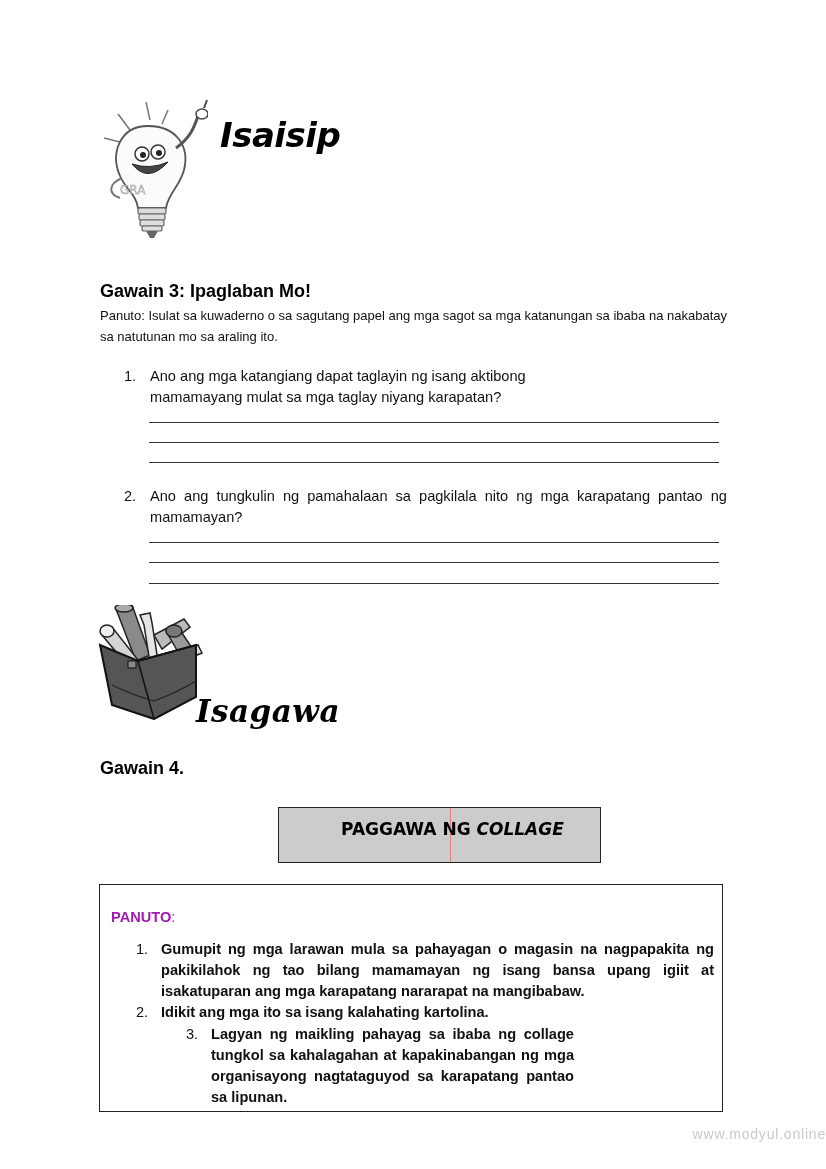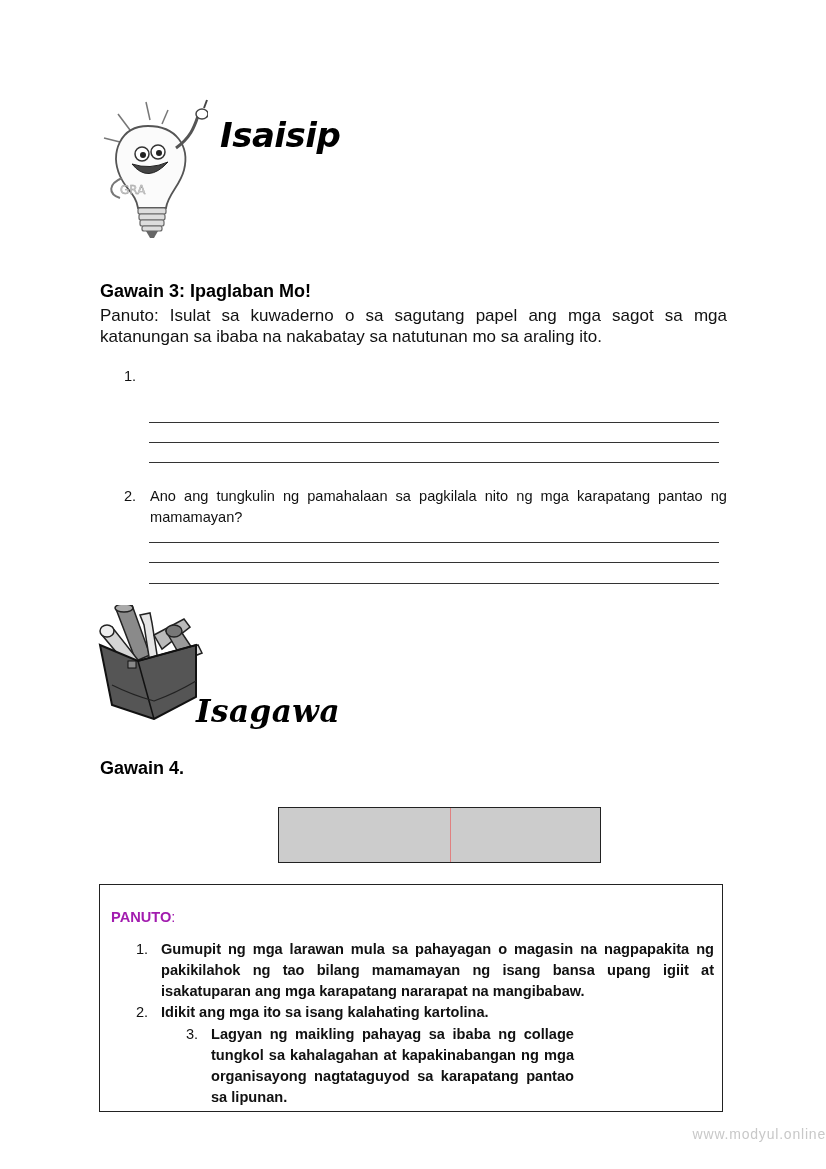--- a/index.html
+++ b/index.html
@@ -7,21 +7,21 @@
          font-family: "Liberation Sans", sans-serif; color: #111; }
   .abs { position: absolute; }
 
   
   .bulb { left: 98px; top: 98px; width: 110px; height: 142px; }
   .isaisip-title { left: 220px; top: 115px; font-family: "DejaVu Sans", sans-serif;
                    font-style: italic; font-weight: bold; font-size: 34px; letter-spacing: -0.5px; color:#000;text-align:right; }
 
   .h3 { font-weight: bold; font-size: 18px; color:#000; }
   .gawain3-title { left: 100px; top: 281px; }
-  .panuto { left: 100px; top: 305px; width: 627px; font-size: 17px; line-height: 21px;
+  .panuto { left: 100px; top: 305px; width: 627px; font-size: 13px; line-height: 21px;
             text-align: justify; color:#111; }
 
   .q { left: 124px; width: 603px; font-size: 14.6px; line-height: 21px; color:#111; }
   .q .num { position: absolute; left: 0; top: 0; }
   .q .txt { margin-left: 26px; display: block; text-align: justify; }
   .q1 { top: 366px; }
   .q1 .txt { width: 420px; text-align: left; }
   .q2 { top: 486px; }
 
   .ans-line { left: 149px; width: 570px; height: 0; border-top: 1.3px solid #333; }
@@ -85,20 +85,21 @@
     <path d="M48 133 L 60 133 L 56 140 L 52 140 Z" fill="#666"></path>
   </svg>
 </div>
 <div class="abs isaisip-title">Isaisip</div>
 
 <div class="abs h3 gawain3-title">Gawain 3: Ipaglaban Mo!</div>
 <div class="abs panuto">Panuto: Isulat sa kuwaderno o sa sagutang papel ang mga sagot sa mga katanungan sa ibaba na nakabatay sa natutunan mo sa araling ito.</div>
 
 <div class="abs q q1">
   <span class="num">1.</span>
+  <span class="txt">Ano ang mga katangiang dapat taglayin ng isang aktibong mamamayang mulat sa mga taglay niyang karapatan?</span>
 </div>
 <div class="abs ans-line" style="top:422px;"></div>
 <div class="abs ans-line" style="top:442px;"></div>
 <div class="abs ans-line" style="top:462px;"></div>
 
 <div class="abs q q2">
   <span class="num">2.</span>
   <span class="txt">Ano ang tungkulin ng pamahalaan sa pagkilala nito ng mga karapatang pantao ng mamamayan?</span>
 </div>
 <div class="abs ans-line" style="top:542px;"></div>
@@ -124,20 +125,21 @@
     <path d="M14 80 Q 34 90 56 96 Q 78 88 98 76" stroke="#222" stroke-width="1.2" fill="none"></path>
     <rect x="30" y="56" width="8" height="7" fill="#888" stroke="#111" stroke-width="1"></rect>
   </svg>
 </div>
 <div class="abs isagawa-title">Isagawa</div>
 
 <div class="abs h3 gawain4-title">Gawain 4.</div>
 
 <div class="abs collage-box">
   <div class="redline"></div>
+  <div class="collage-title"><span>PAGGAWA NG </span><i>COLLAGE</i></div>
 </div>
 
 <div class="abs panuto-box">
   <div class="panuto-label"><b>PANUTO</b><span>:</span></div>
 
   <div class="step s1">
     <span class="num">1.</span>
     <span class="txt">Gumupit ng mga larawan mula sa pahayagan o magasin na nagpapakita ng pakikilahok ng tao bilang mamamayan ng isang bansa upang igiit at isakatuparan ang mga karapatang nararapat na mangibabaw.</span>
   </div>
   <div class="step s2">

